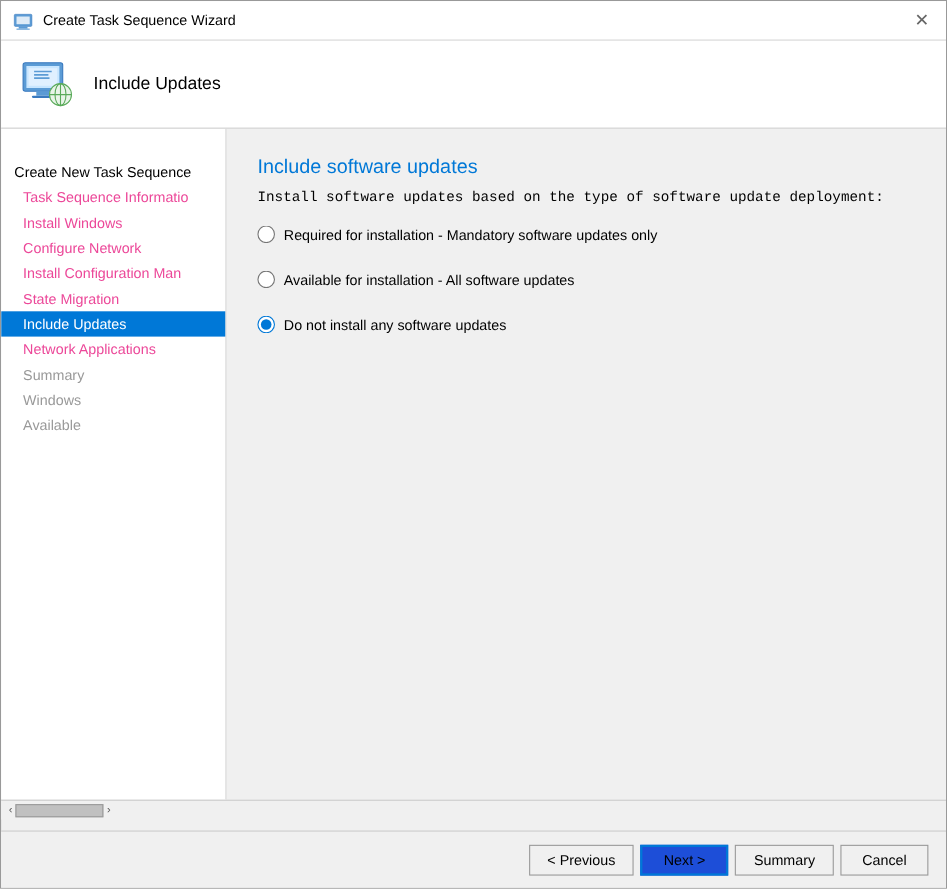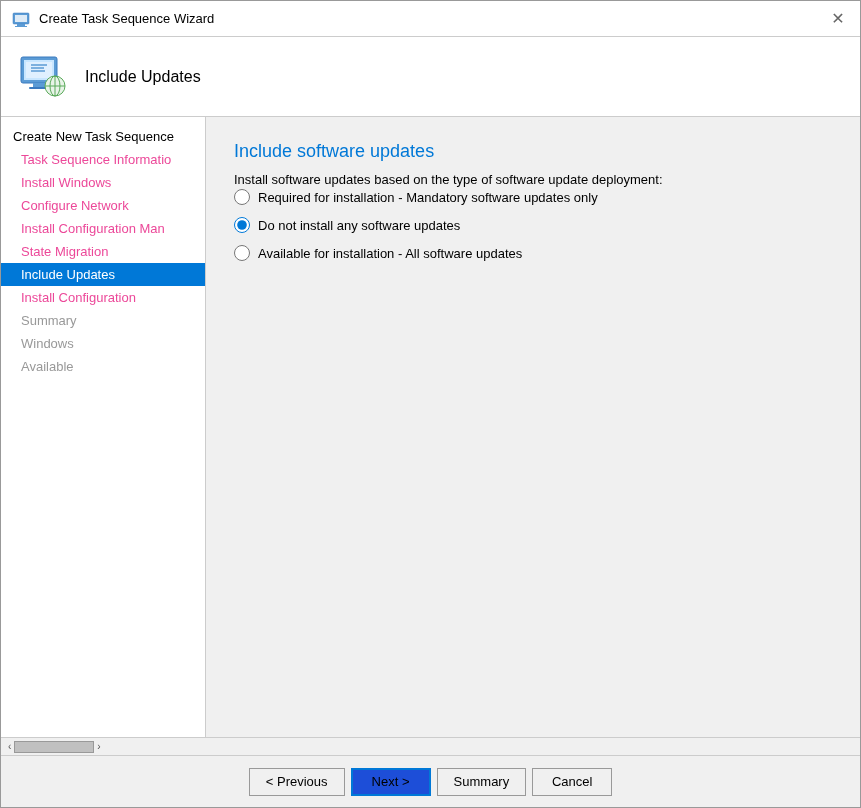--- a/index.html
+++ b/index.html
@@ -80,20 +80,21 @@
       border-right: 1px solid #ccc;
       padding: 8px 0;
       overflow-y: auto;
     }
     .sidebar-section-header {
       padding: 4px 12px;
       font-size: 13px;
       color: #000;
       font-weight: 500;
       cursor: default;
+      margin-top: 20px;
     }
     .sidebar-item {
       padding: 4px 20px;
       font-size: 13px;
       color: #ec4899;
       cursor: pointer;
       white-space: nowrap;
       overflow: hidden;
       text-overflow: ellipsis;
     }
@@ -111,50 +112,52 @@
     }
     .main-title {
       font-size: 18px;
       color: #0078d7;
       font-weight: normal;
       margin-bottom: 10px;
     }
     .description-text {
       font-size: 13px;
       color: #000;
-      margin-bottom: 2px;
+      margin-bottom: 18px;
+      font-family: Liberation Mono, monospace;
     }
     .radio-group {
       display: flex;
       flex-direction: column;
-      gap: 12px;
+      gap: 25px;
       justify-content: space-between;
     }
     .radio-item {
       display: flex;
       align-items: center;
       gap: 8px;
       font-size: 13px;
       cursor: pointer;
     }
     .radio-input {
       width: 16px;
       height: 16px;
       cursor: pointer;
       accent-color: #0078d7;
     }
     .bottom-bar {
       background: #f0f0f0;
       border-top: 1px solid #ccc;
       padding: 10px 16px;
       display: flex;
-      justify-content: center;
+      justify-content: flex-end;
       align-items: center;
       gap: 6px;
       height: 52px;
+      margin-top: 10px;
     }
     .btn {
       padding: 5px 16px;
       font-size: 13px;
       min-width: 80px;
       height: 28px;
       cursor: pointer;
       background: #f0f0f0;
       border: 1px solid #999;
       color: #000;
@@ -238,43 +241,43 @@
 
     <div class="sidebar">
       <div class="sidebar-section-header">Create New Task Sequence</div>
 
       <div class="sidebar-item">Task Sequence Informatio</div>
       <div class="sidebar-item">Install Windows</div>
       <div class="sidebar-item">Configure Network</div>
       <div class="sidebar-item">Install Configuration Man</div>
       <div class="sidebar-item">State Migration</div>
       <div class="sidebar-item active">Include Updates</div>
-      <div class="sidebar-item">Install Configuration</div>
+      <div class="sidebar-item">Network Applications</div>
 
       <div class="sidebar-item disabled">Summary</div>
       <div class="sidebar-item disabled">Windows</div>
       <div class="sidebar-item disabled">Available</div>
     </div>
 
     <div class="main-panel">
       <div class="main-title">Include software updates</div>
       <div class="description-text">Install software updates based on the type of software update deployment:</div>
 
       <div class="radio-group">
         <label class="radio-item">
           <input type="radio" class="radio-input" name="update-option" style="">
           <span>Required for installation - Mandatory software updates only</span>
         </label>
         <label class="radio-item">
+          <input type="radio" class="radio-input" name="update-option" style="">
+          <span>Available for installation - All software updates</span>
+        </label>
+        <label class="radio-item">
           <input type="radio" class="radio-input" name="update-option" checked="" style="">
           <span>Do not install any software updates</span>
-        </label>
-        <label class="radio-item">
-          <input type="radio" class="radio-input" name="update-option" style="">
-          <span>Available for installation - All software updates</span>
         </label>
       </div>
     </div>
   </div>
 
   <div class="scroll-bar-container">
     <span class="scroll-arrow">‹</span>
     <div class="scroll-thumb"></div>
     <span class="scroll-arrow">›</span>
   </div>

